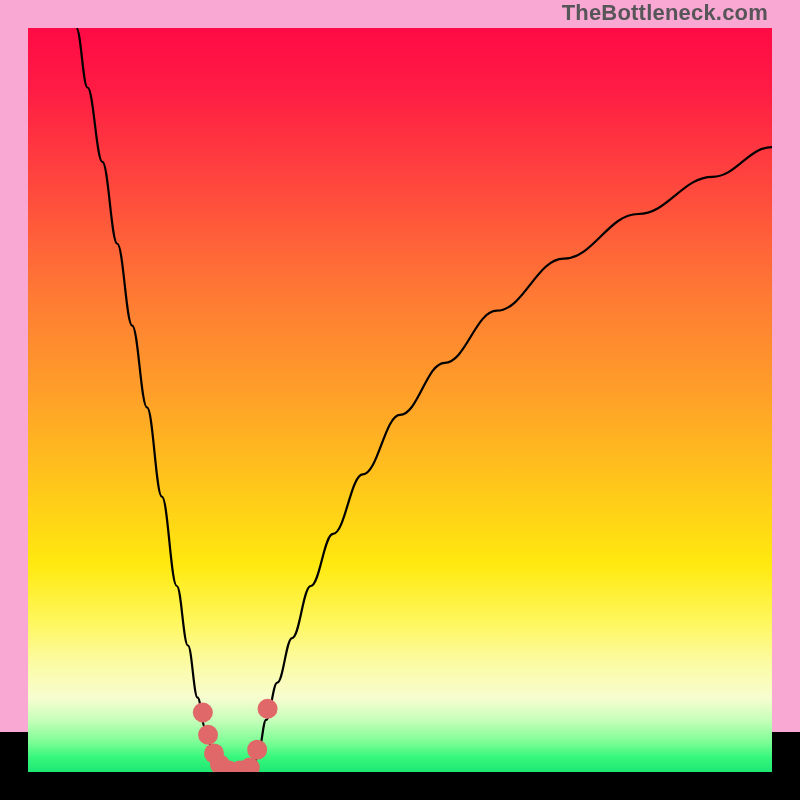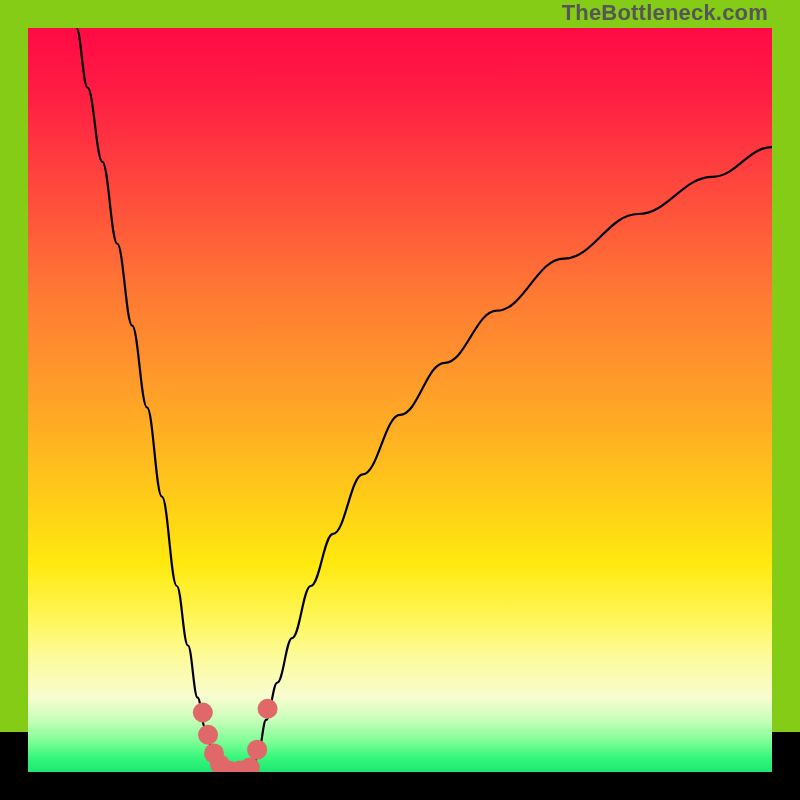--- a/index.html
+++ b/index.html
@@ -9,21 +9,21 @@
     height: 800px;
     background: #000;
     overflow: hidden;
   }
   .frame {
     position: absolute;
     left: 0;
     top: 0;
     width: 800px;
     height: 732px;
-    background: #84cc16;
+    background: #f9a8d4;
   }
   .plot-area {
     position: absolute;
     left: 28px;
     top: 28px;
     width: 744px;
     height: 744px;
     overflow: hidden;
   }
   .gradient {

